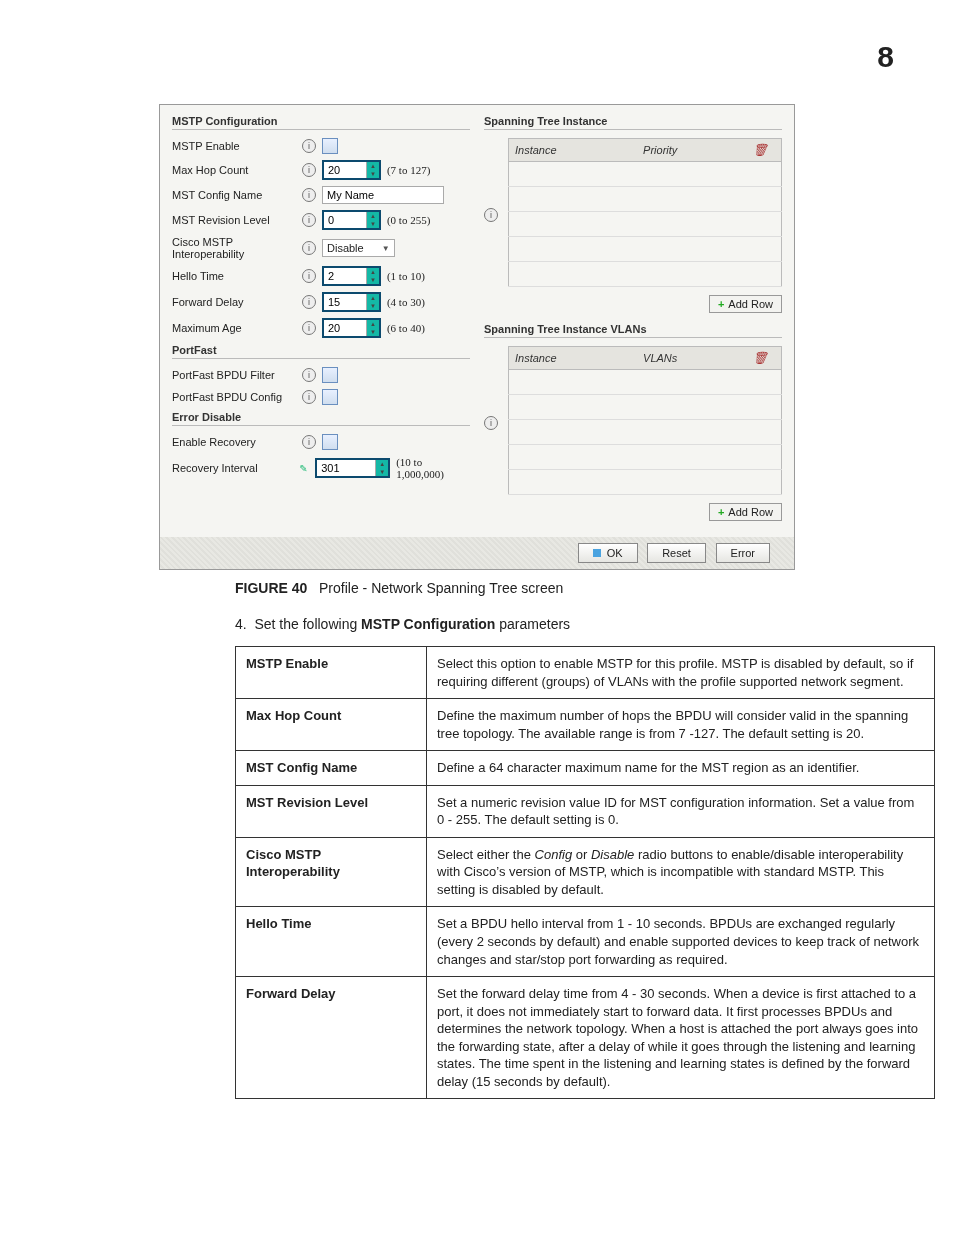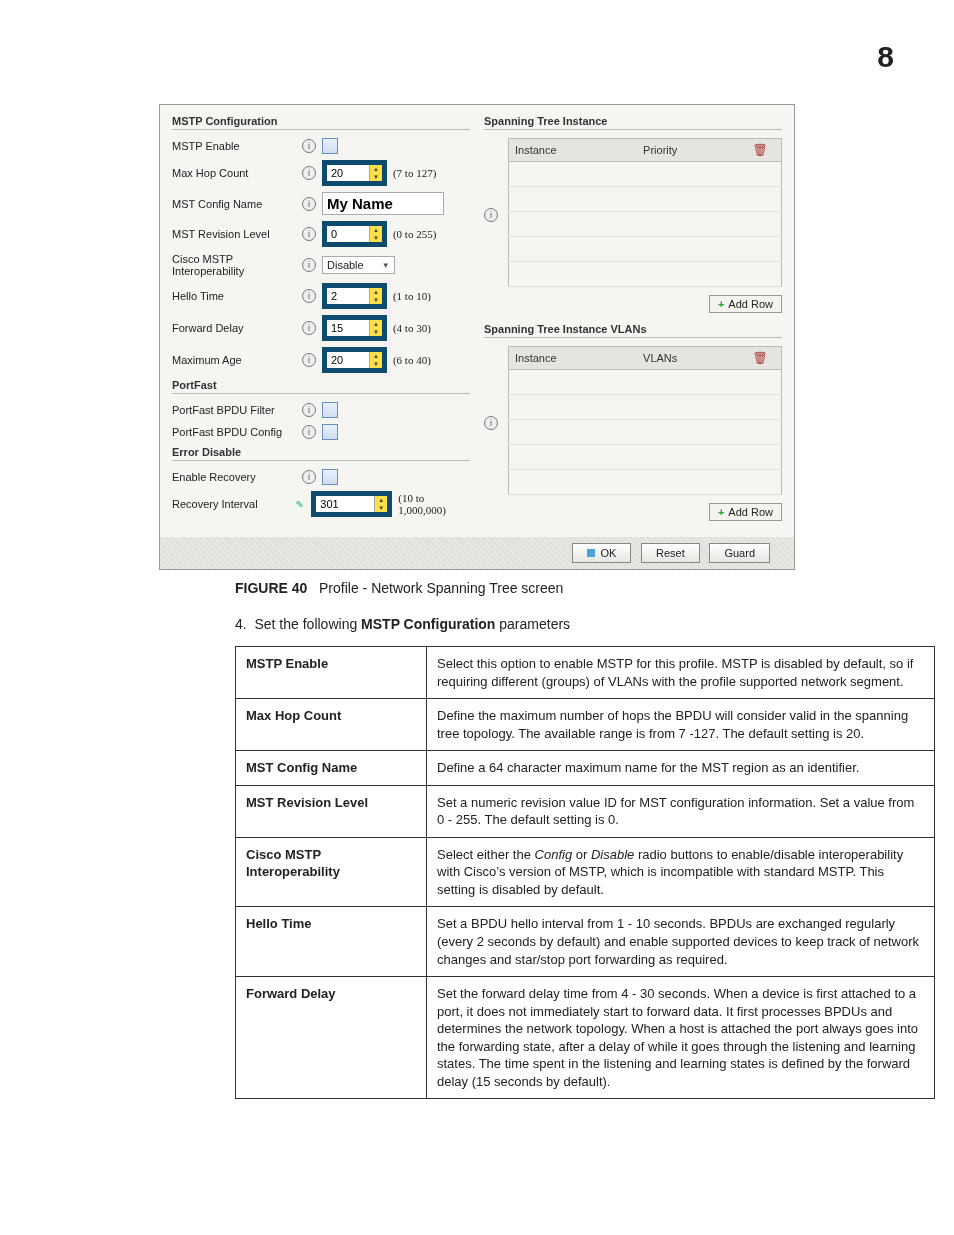--- a/index.html
+++ b/index.html
@@ -63,32 +63,32 @@
     margin-right:6px;
   }
   .chk {
     width: 14px; height: 14px;
     border: 1px solid #6a8fbf;
     background: linear-gradient(#e8f0ff,#d0deef);
     display:inline-block;
   }
   .spin {
     display:inline-flex;align-items:center;
-    border:5px solid #0c4a6e;background:#fde047;
+    border:2px solid #0c4a6e;background:#14b8a6;
   }
   .spin input {
     border:none;width:34px;font-size:11px;padding:2px 4px;
   }
   .spin-btns { display:flex;flex-direction:column;border-left:1px solid #aaa;}
   .spin-btns span{font-size:6px;line-height:6px;padding:1px 3px;cursor:pointer;color:#444;}
   .hint{font-size:11px;color:#222;margin-left:6px;font-family:Liberation Serif, serif;}
-  .txt{border:1px solid #aaa;font-size:15px;padding:2px 4px;width:112px;font-weight:bold;}
+  .txt{border:1px solid #aaa;font-size:11px;padding:2px 4px;width:112px;}
   .sel{border:1px solid #aaa;font-size:11px;padding:2px 4px;background:#fff;display:inline-flex;align-items:center;gap:18px;}
   .sel .ar{font-size:8px;color:#555;}
-  .tbl{border:1px solid #bbb;width:100%;border-collapse:collapse;margin-bottom:4px;}
+  .tbl{border:1px solid #bbb;width:100%;border-collapse:collapse;margin-bottom:4px;font-style:italic;}
   .tbl th{background:#e5e4df;font-size:11px;text-align:left;padding:4px 6px;border-bottom:1px solid #bbb;font-weight:normal;color:#333;}
   .tbl td{height:22px;border-bottom:1px solid #ddd;}
   .trash{width:14px;height:14px;display:inline-flex;align-items:center;justify-content:center;color:#a33;font-size:12px;}
   .addrow-wrap{text-align:right;margin-bottom:10px;}
   .btn-sm{font-size:11px;border:1px solid #999;background:#f3f3f0;padding:2px 8px;display:inline-flex;align-items:center;gap:4px;cursor:pointer;}
   .plus{color:#2a2;font-weight:bold;}
   .footbar{background:repeating-linear-gradient(45deg,#e8e8e3,#e8e8e3 2px,#e0e0db 2px,#e0e0db 4px);padding:6px 24px;margin:0 -12px;text-align:right;margin-top:6px;}
   .btn{font-size:11px;border:1px solid #888;background:linear-gradient(#fff,#e6e6e2);padding:3px 14px;margin-left:6px;cursor:pointer;display:inline-flex;align-items:center;gap:4px;}
   .btn.ok::before{content:"";width:8px;height:8px;background:#4aa3e0;display:inline-block;margin-right:2px;}
   .caption{font-size:14px;margin:10px auto 20px 175px;}
@@ -329,21 +329,21 @@
         </div>
       </div>
     </div>
   </div>
 
   <div class="footbar">
     <span class="btn ok">
         <span>OK</span>
       </span>
     <span class="btn">Reset</span>
-    <span class="btn">Guard</span>
+    <span class="btn">Error</span>
   </div>
 </div>
 
 <div class="caption">
   <b>FIGURE 40</b>&nbsp;&nbsp;&nbsp;<span>Profile - Network Spanning Tree screen</span>
 </div>
 
 <div class="step">
   <span>4.</span>&nbsp;&nbsp;<span>Set the following </span><b>MSTP Configuration</b><span> parameters</span>
 </div>

